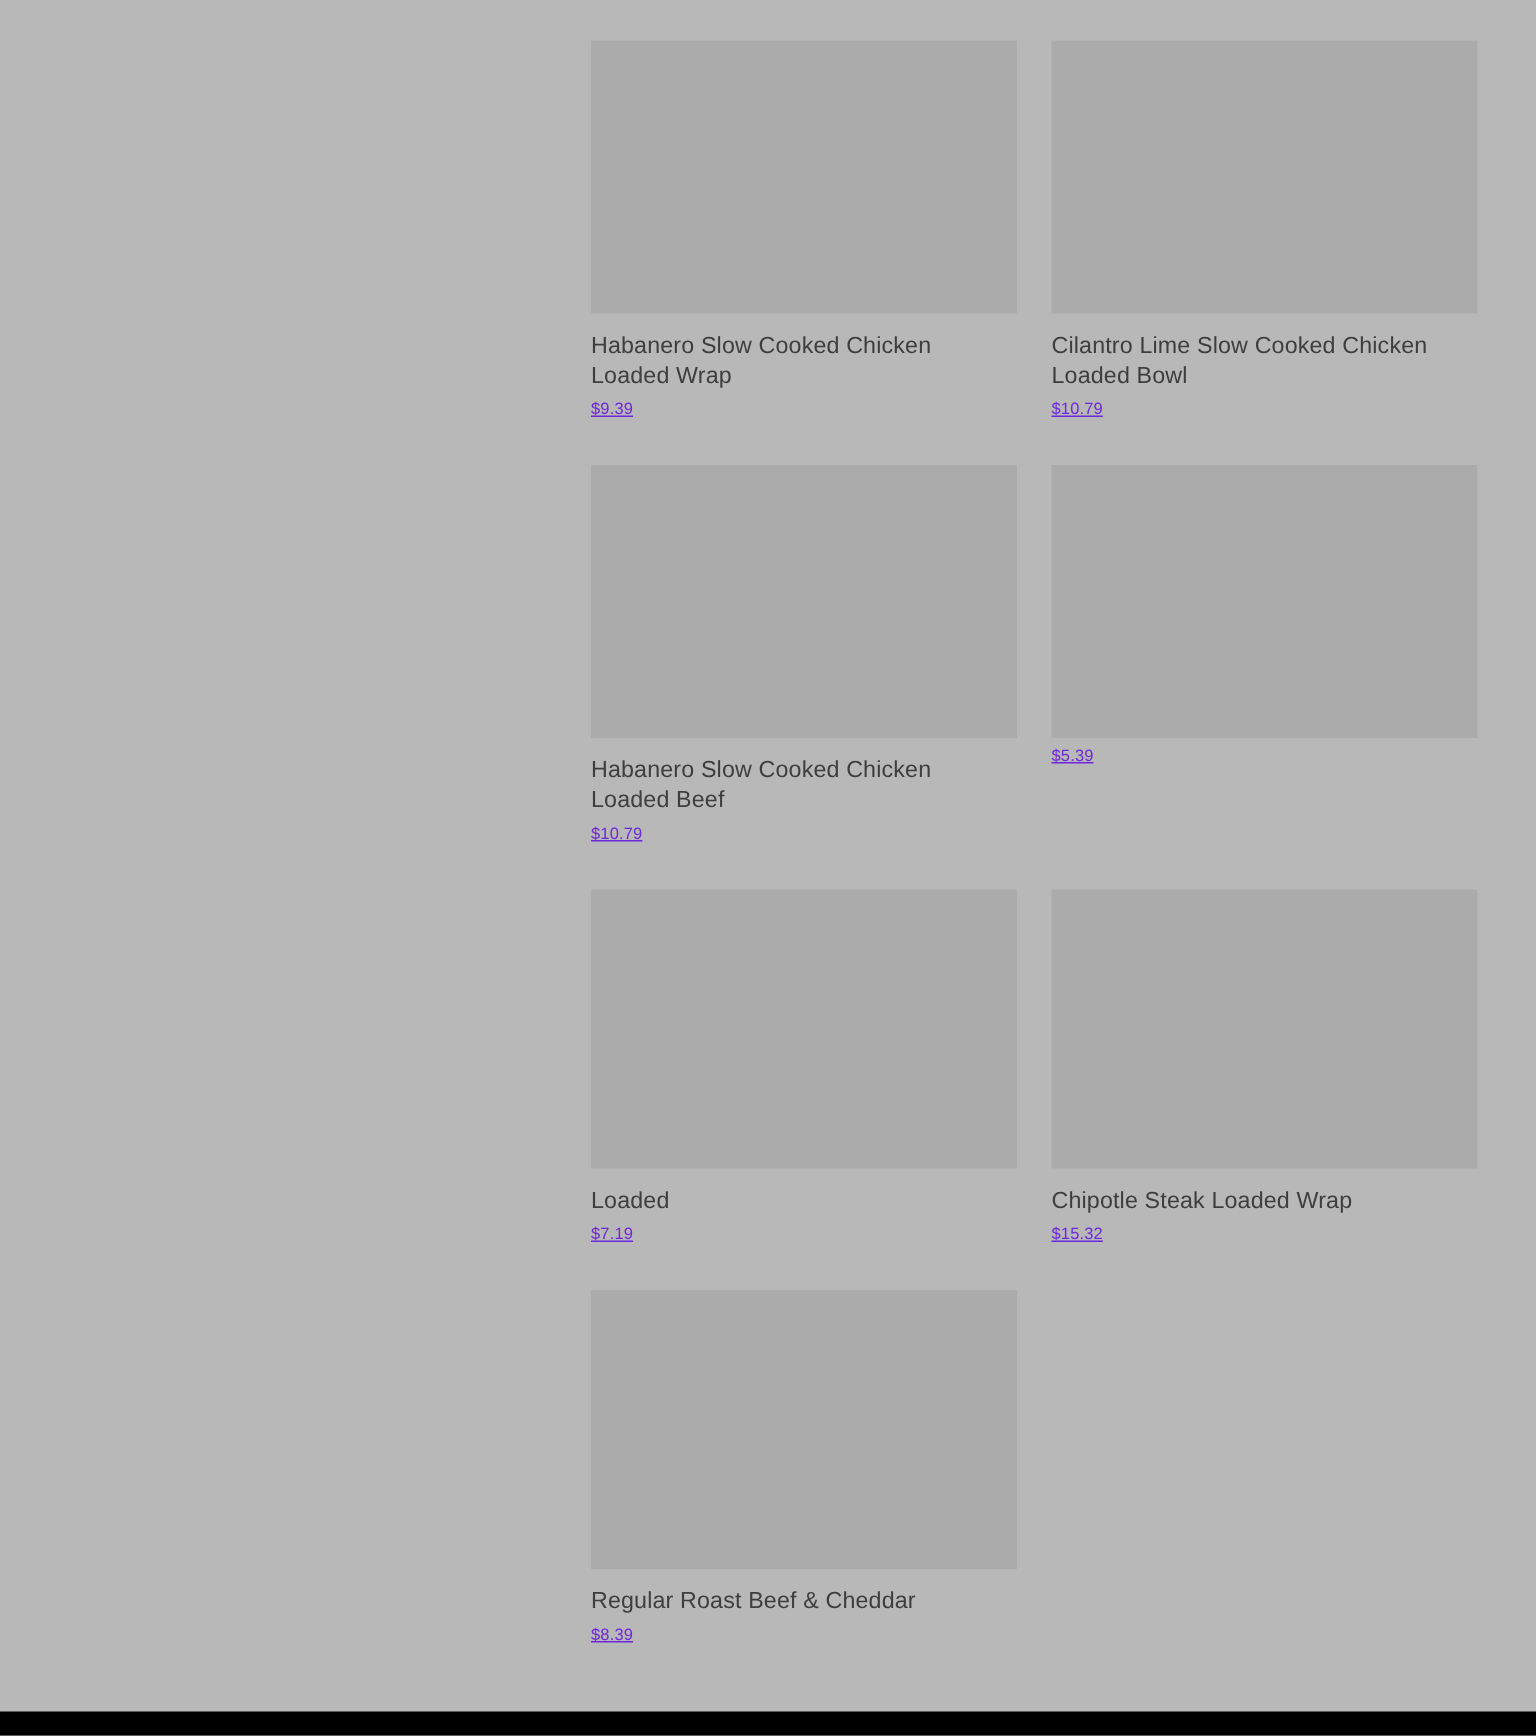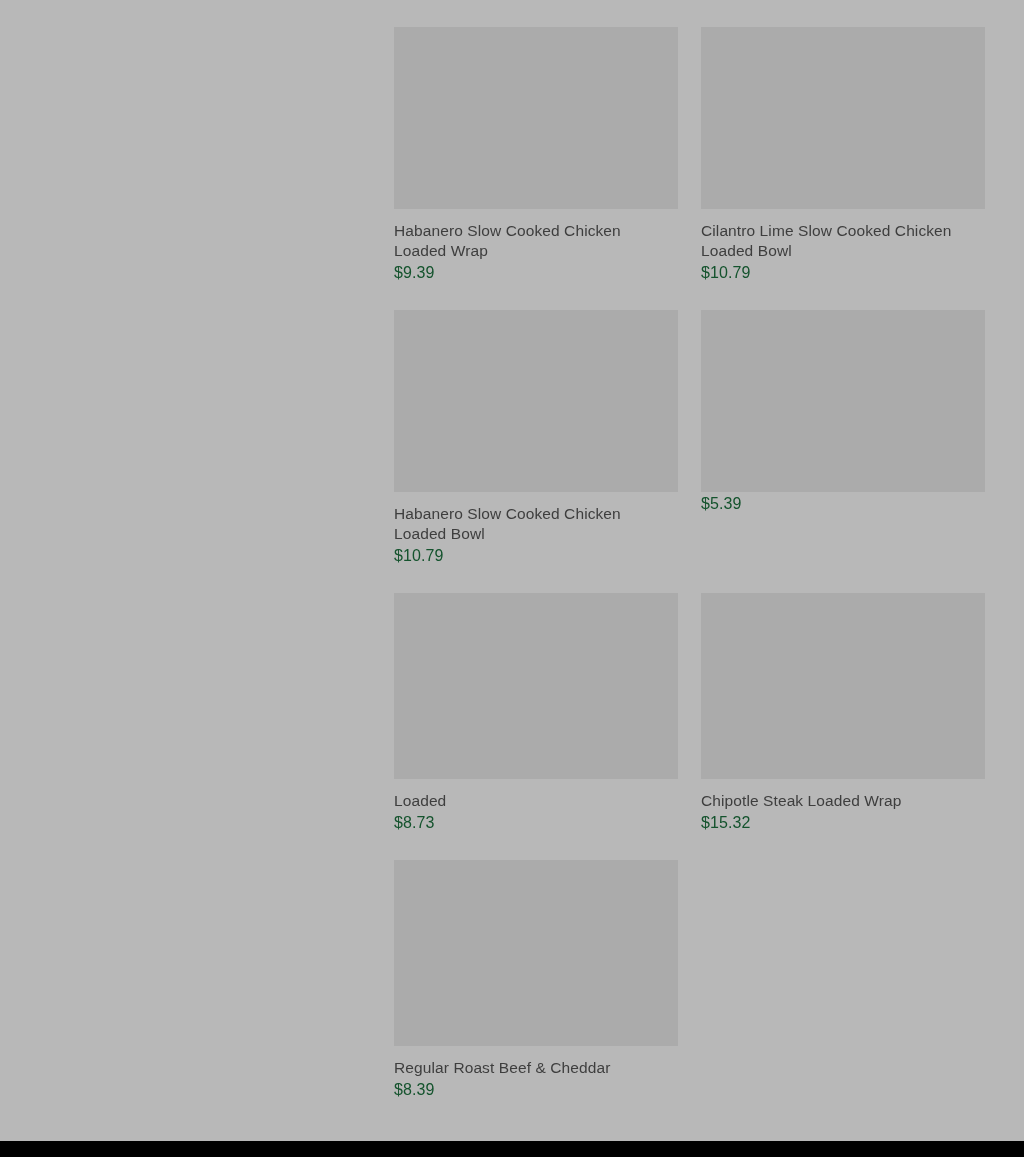--- a/index.html
+++ b/index.html
@@ -69,25 +69,26 @@
     font-size: 15.5px;
     line-height: 20px;
     color: #3e3e3e;
     font-weight: 400;
     letter-spacing: 0.1px;
     max-width: 270px;
   }
 
   .product-price {
     margin: 4px 0 0 0;
-    font-size: 16px;
+    font-size: 11px;
     line-height: 16px;
-    color: #14532d;
+    color: #6d28d9;
     font-weight: 400;
     letter-spacing: 0.1px;
+    text-decoration: underline;
   }
 
   
   #bottom-bar {
     position: absolute;
     left: 0;
     top: 1141px;
     width: 1024px;
     height: 16px;
     background: #000000;
@@ -109,33 +110,33 @@
     </div>
 
     <div class="product-card">
       <div class="product-thumb h-tall"></div>
       <div class="product-title">Cilantro Lime Slow Cooked Chicken Loaded Bowl</div>
       <div class="product-price">$10.79</div>
     </div>
 
     <div class="product-card">
       <div class="product-thumb h-tall"></div>
-      <div class="product-title">Habanero Slow Cooked Chicken Loaded Bowl</div>
+      <div class="product-title">Habanero Slow Cooked Chicken Loaded Beef</div>
       <div class="product-price">$10.79</div>
     </div>
 
     <div class="product-card">
       <div class="product-thumb h-tall"></div>
       <div class="product-price">$5.39</div>
     </div>
 
     <div class="product-card">
       <div class="product-thumb h-medium"></div>
       <div class="product-title">Loaded</div>
-      <div class="product-price">$8.73</div>
+      <div class="product-price">$7.19</div>
     </div>
 
     <div class="product-card">
       <div class="product-thumb h-medium"></div>
       <div class="product-title">Chipotle Steak Loaded Wrap</div>
       <div class="product-price">$15.32</div>
     </div>
 
     <div class="product-card">
       <div class="product-thumb h-medium"></div>

